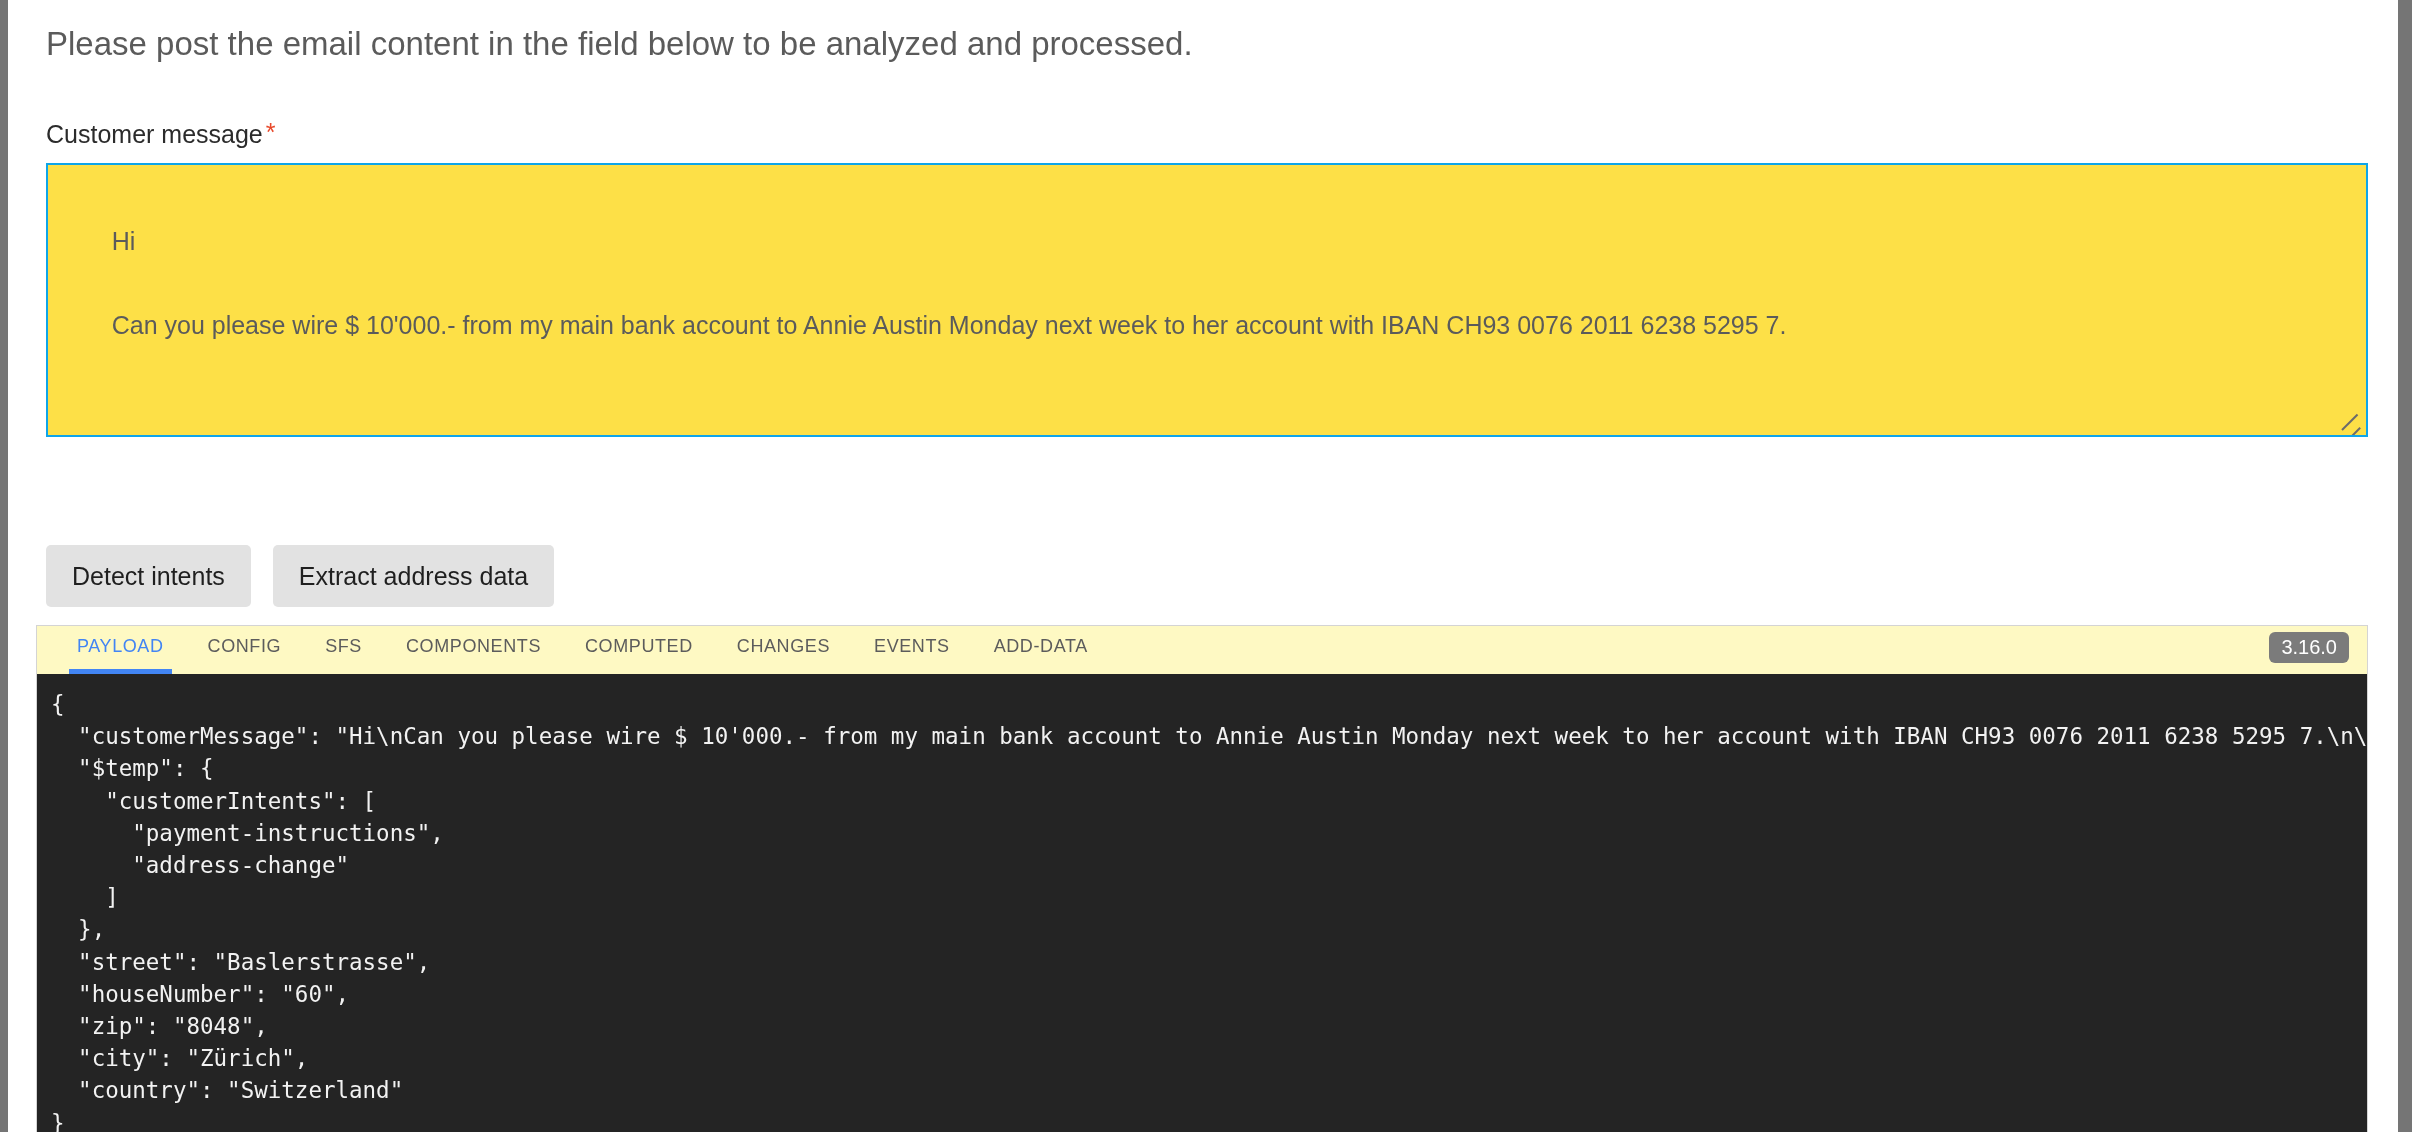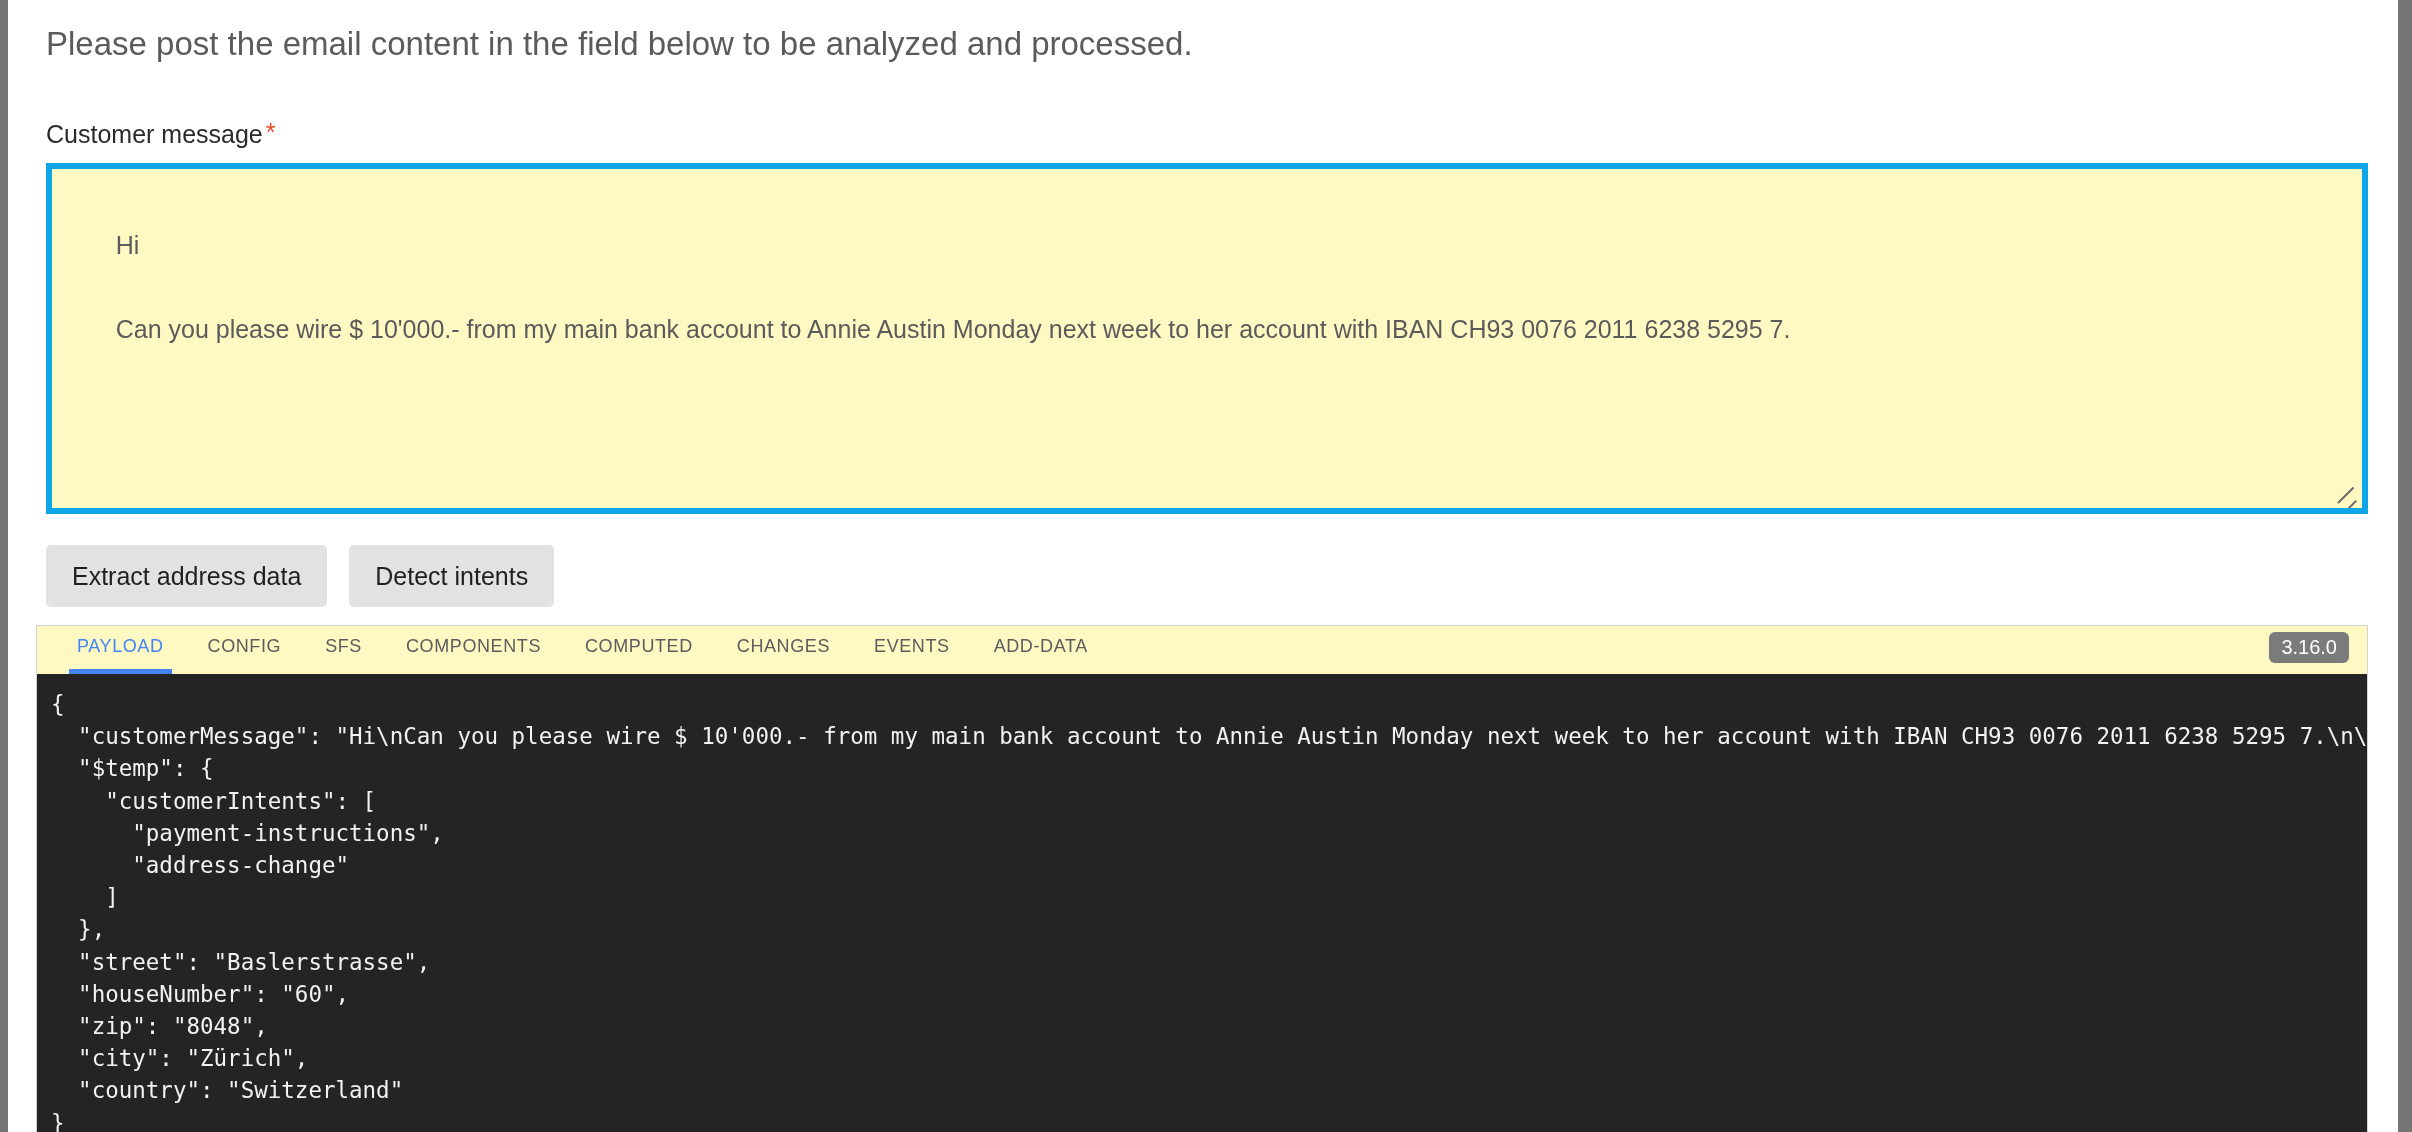--- a/index.html
+++ b/index.html
@@ -67,23 +67,23 @@
     vertical-align: top;
     line-height: 1;
   }
 
   
   .textarea-wrap {
     position: absolute;
     left: 38px;
     top: 163px;
     width: 2322px;
-    height: 351px;
-    background: #fef9c3;
-    border: 6px solid #0ea5e9;
+    height: 274px;
+    background: #fde047;
+    border: 2px solid #0ea5e9;
     box-sizing: border-box;
     overflow: hidden;
   }
   .textarea-content {
     position: absolute;
     left: 22px;
     top: 13px;
     right: 10px;
     font-size: 25px;
     line-height: 42px;
@@ -229,22 +229,22 @@
       <br>
       
     </div>
     <div class="resize-grip">
       <i class="l1"></i>
         <i class="l2"></i>
     </div>
   </div>
 
   <div class="btn-row">
+    <button class="btn">Detect intents</button>
     <button class="btn">Extract address data</button>
-    <button class="btn">Detect intents</button>
   </div>
 
   <div class="devpanel">
     <div class="tabbar">
       <div class="tab active"><span>PAYLOAD</span></div>
       <div class="tab"><span>CONFIG</span></div>
       <div class="tab"><span>SFS</span></div>
       <div class="tab"><span>COMPONENTS</span></div>
       <div class="tab"><span>COMPUTED</span></div>
       <div class="tab"><span>CHANGES</span></div>

